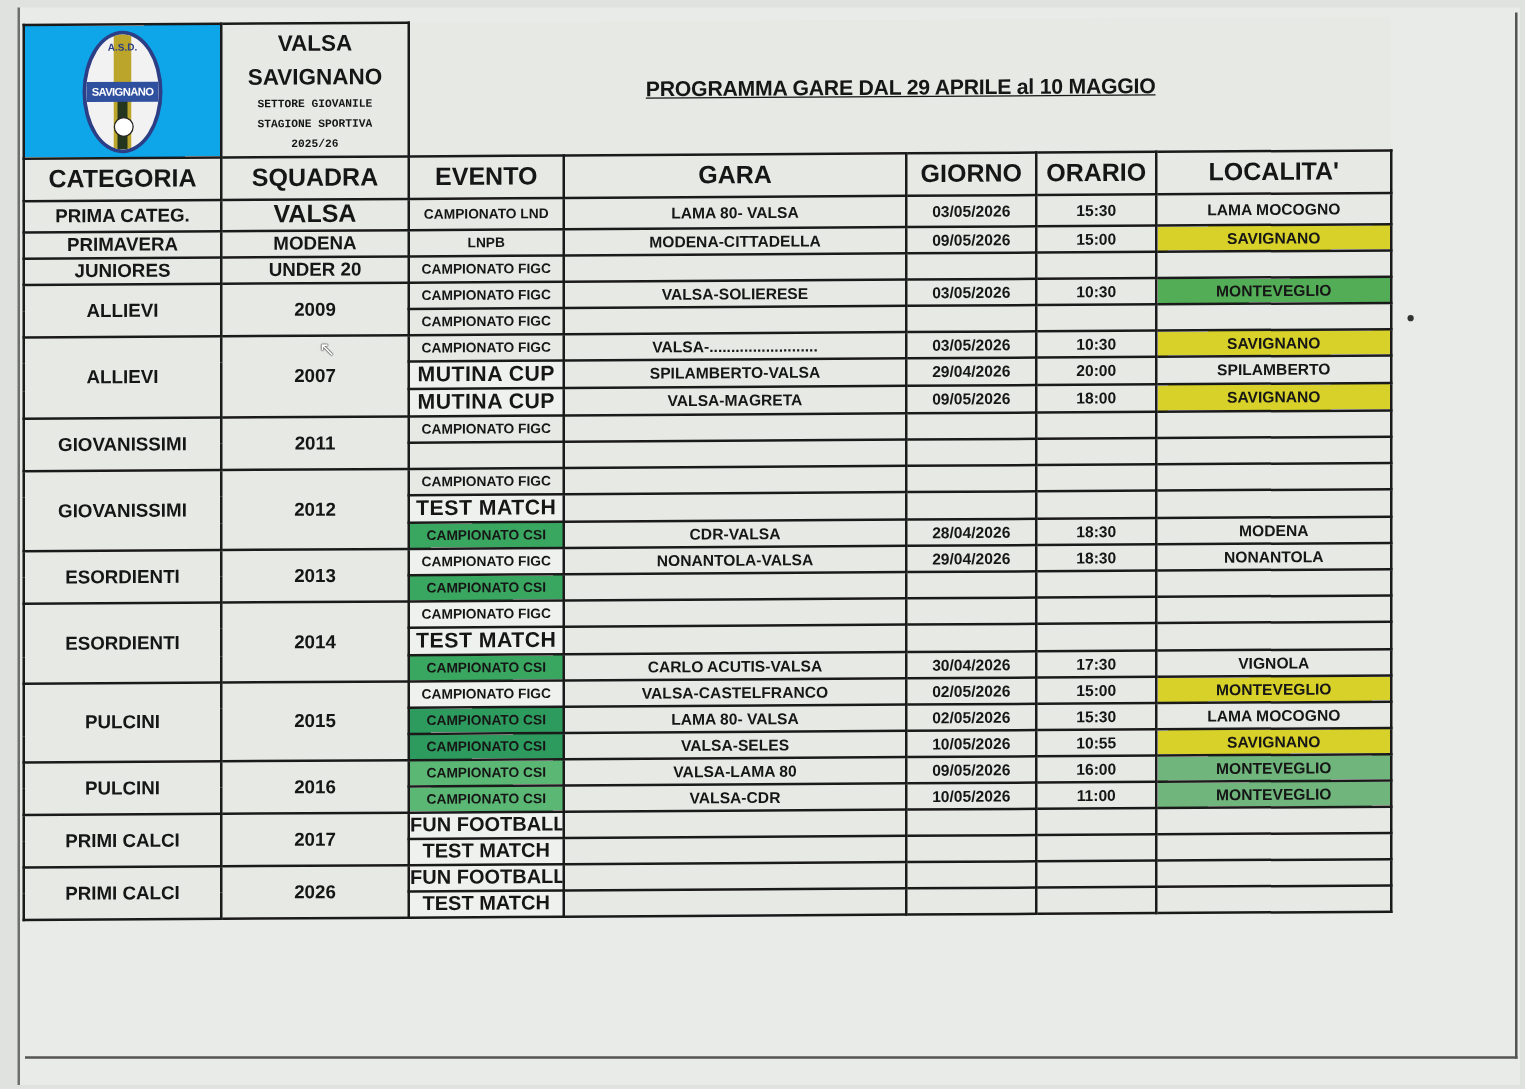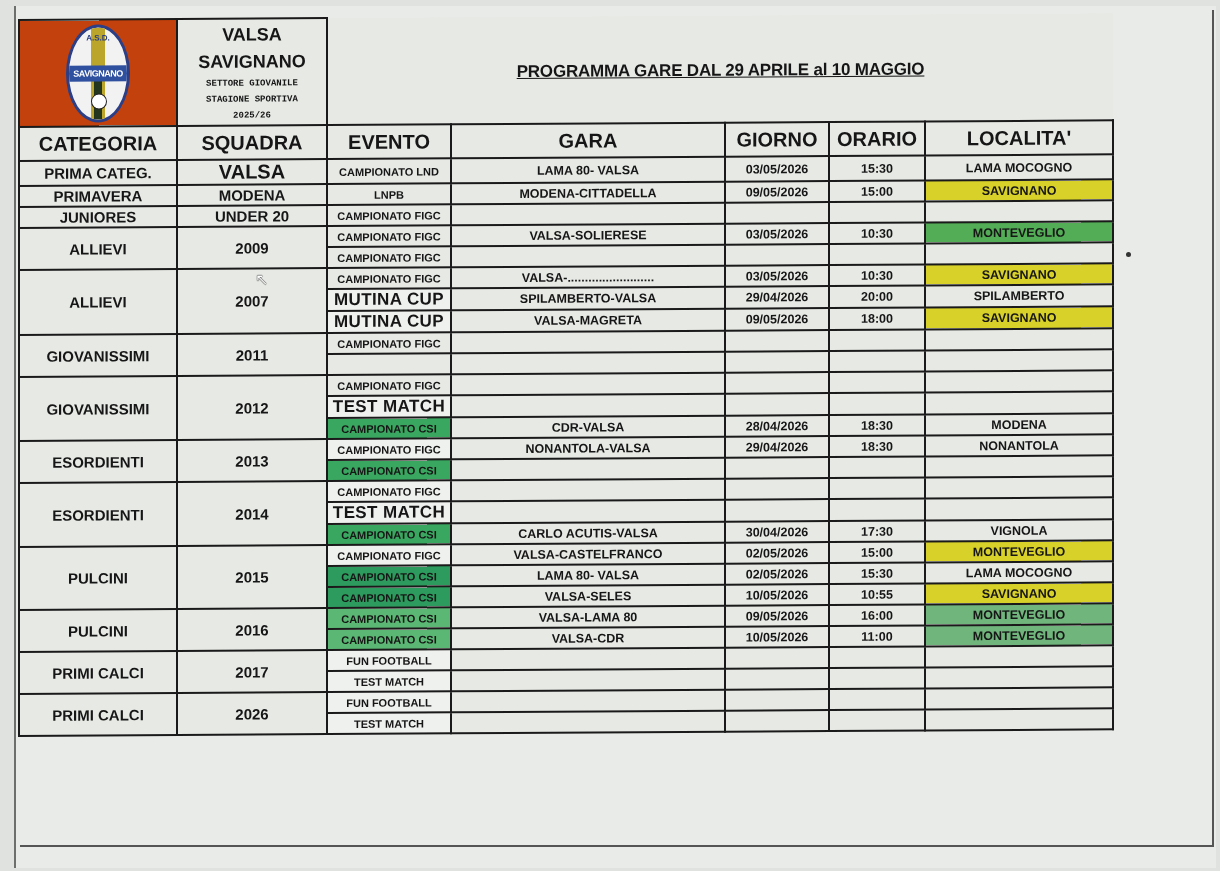--- a/index.html
+++ b/index.html
@@ -22,39 +22,39 @@
   .sheet {
     position: absolute; left: 18px; top: 19px; width: 1094px;
     transform: skewY(-0.35deg); transform-origin: 0 0;
   }
   table { border-collapse: collapse; table-layout: fixed; width: 1094px; }
   td, th {
     border: 2px solid #1a1a1a; padding: 0; text-align: center; vertical-align: middle;
     color: #161616; font-weight: bold; background: #e6e9e4; overflow: hidden; white-space: nowrap;
   }
   .hdr-row td { height: 102px; }
-  .logo-cell { background: #c2410c; }
+  .logo-cell { background: #0ea5e9; }
   .logo {
     width: 58px; height: 92px; margin: 0 auto; border-radius: 50%;
     border: 3px solid #2b3e86; background: #f2f2f2; position: relative; overflow: hidden;
   }
   .logo .stripe { position: absolute; left: 22px; top: 0; width: 14px; height: 100%; background: #bca52b; }
   .logo .stripe2 { position: absolute; left: 25px; top: 44px; width: 8px; height: 48px; background: #24361e; }
   .logo .asd { position: absolute; top: 6px; width: 100%; font-size: 8px; color: #2b3e86; }
   .logo .band { position: absolute; top: 38px; left: 0; width: 100%; height: 16px; background: #2f4f9f; color: #fff; font-size: 9px; line-height: 16px; letter-spacing: -0.5px; }
   .logo .ball { position: absolute; left: 22px; top: 66px; width: 14px; height: 14px; border-radius: 50%; background: #fff; border: 1px solid #222; }
   .club-name { font-size: 18px; line-height: 27px; }
   .club-sub { font-size: 9px; line-height: 16px; font-family: Liberation Mono, monospace; }
   .title-cell { font-size: 17px; text-decoration: underline; vertical-align: middle; padding-top: 4px; border-top: none; border-right: none; border-bottom: none; letter-spacing: -0.2px; }
   .col-head td { height: 32px; font-size: 20px; }
   td.cat { font-size: 15px; }
   td.sq { font-size: 15px; }
   td.sq.big { font-size: 20px; }
   td.ev { font-size: 11px; height: 19px; }
-  td.ev.mid { font-size: 11px; margin-left: 20px; }
+  td.ev.mid { font-size: 16px; margin-left: 20px; }
   td.ev.lg { font-size: 17px; letter-spacing: 0.4px; }
   td.gara, td.date, td.time, td.loc { font-size: 12.5px; height: 19px; }
   td.ev.csi { background: #3aa761; }
   td.ev.csi.dark { background: #2d9a5e; }
   td.ev.csi.light { background: #5bb874; }
   td.loc.yellow { background: #d8d12a; }
   td.loc.green { background: #53ac56; }
   td.loc.lgreen { background: #6fb57c; }
   td.white { background: #eff1ee; }
   .cursor { position: absolute; left: 255px; top: 270px; font-size: 16px; color: #fff; text-shadow: 0 0 1px #000, 0 0 1px #000; }

